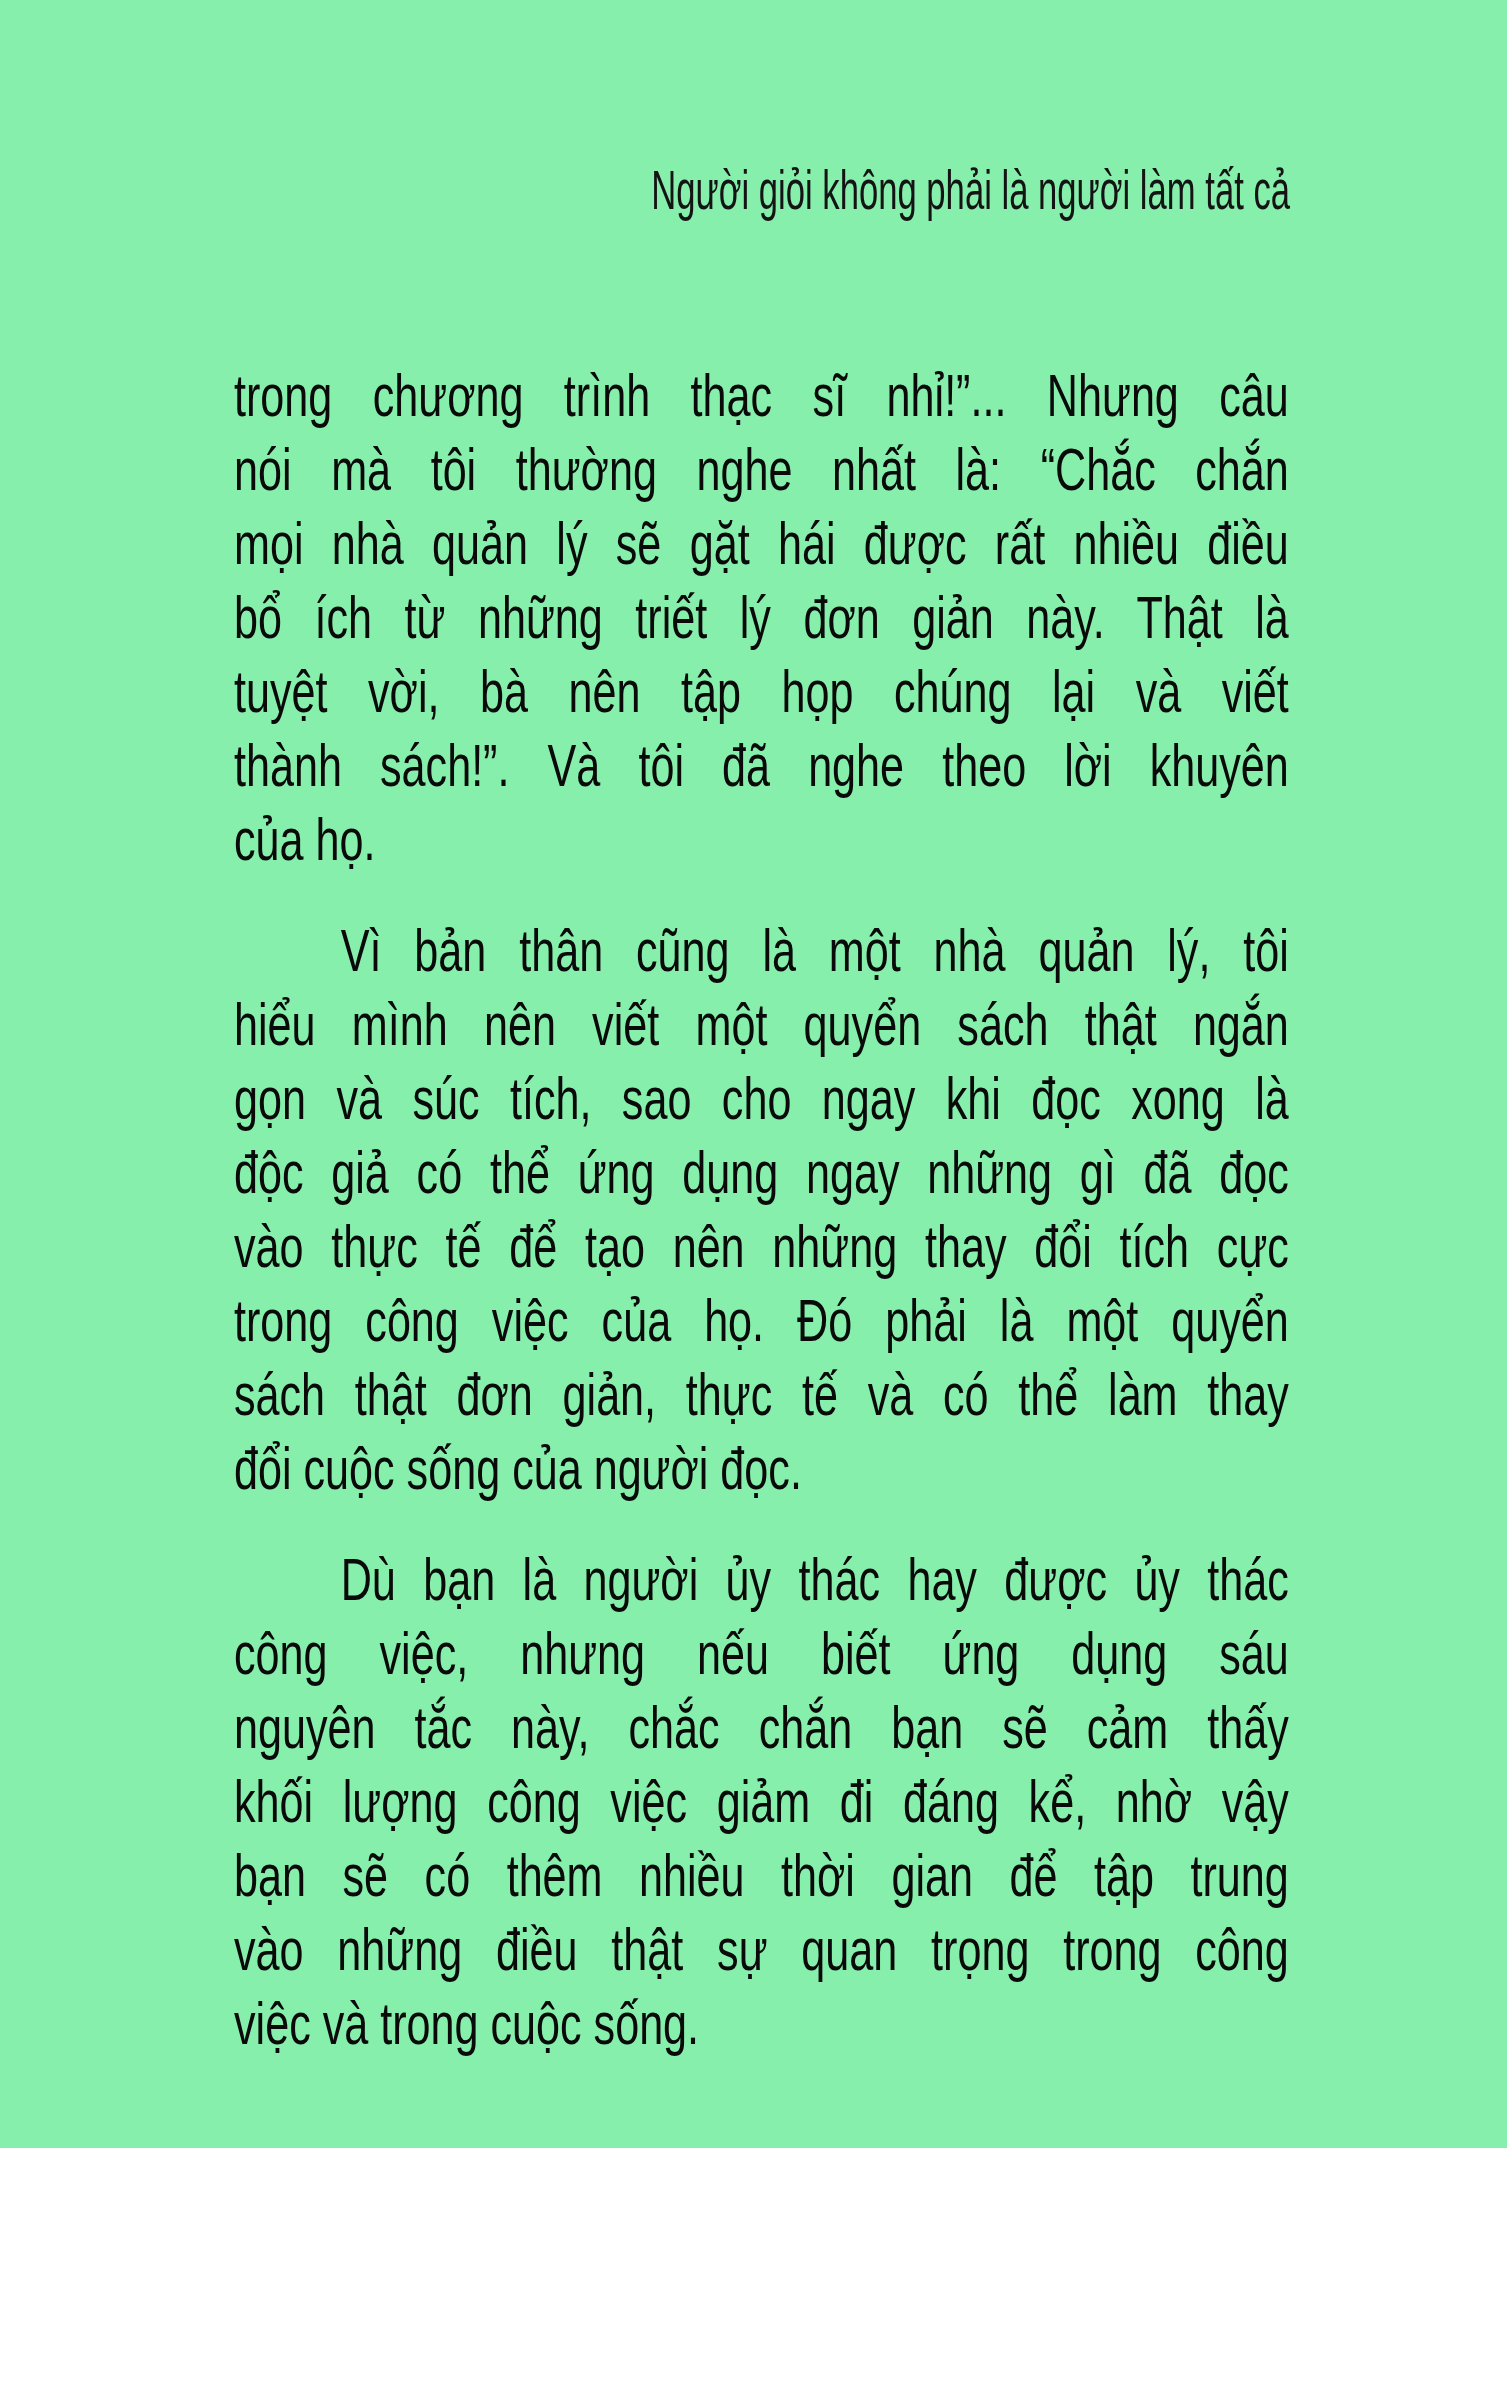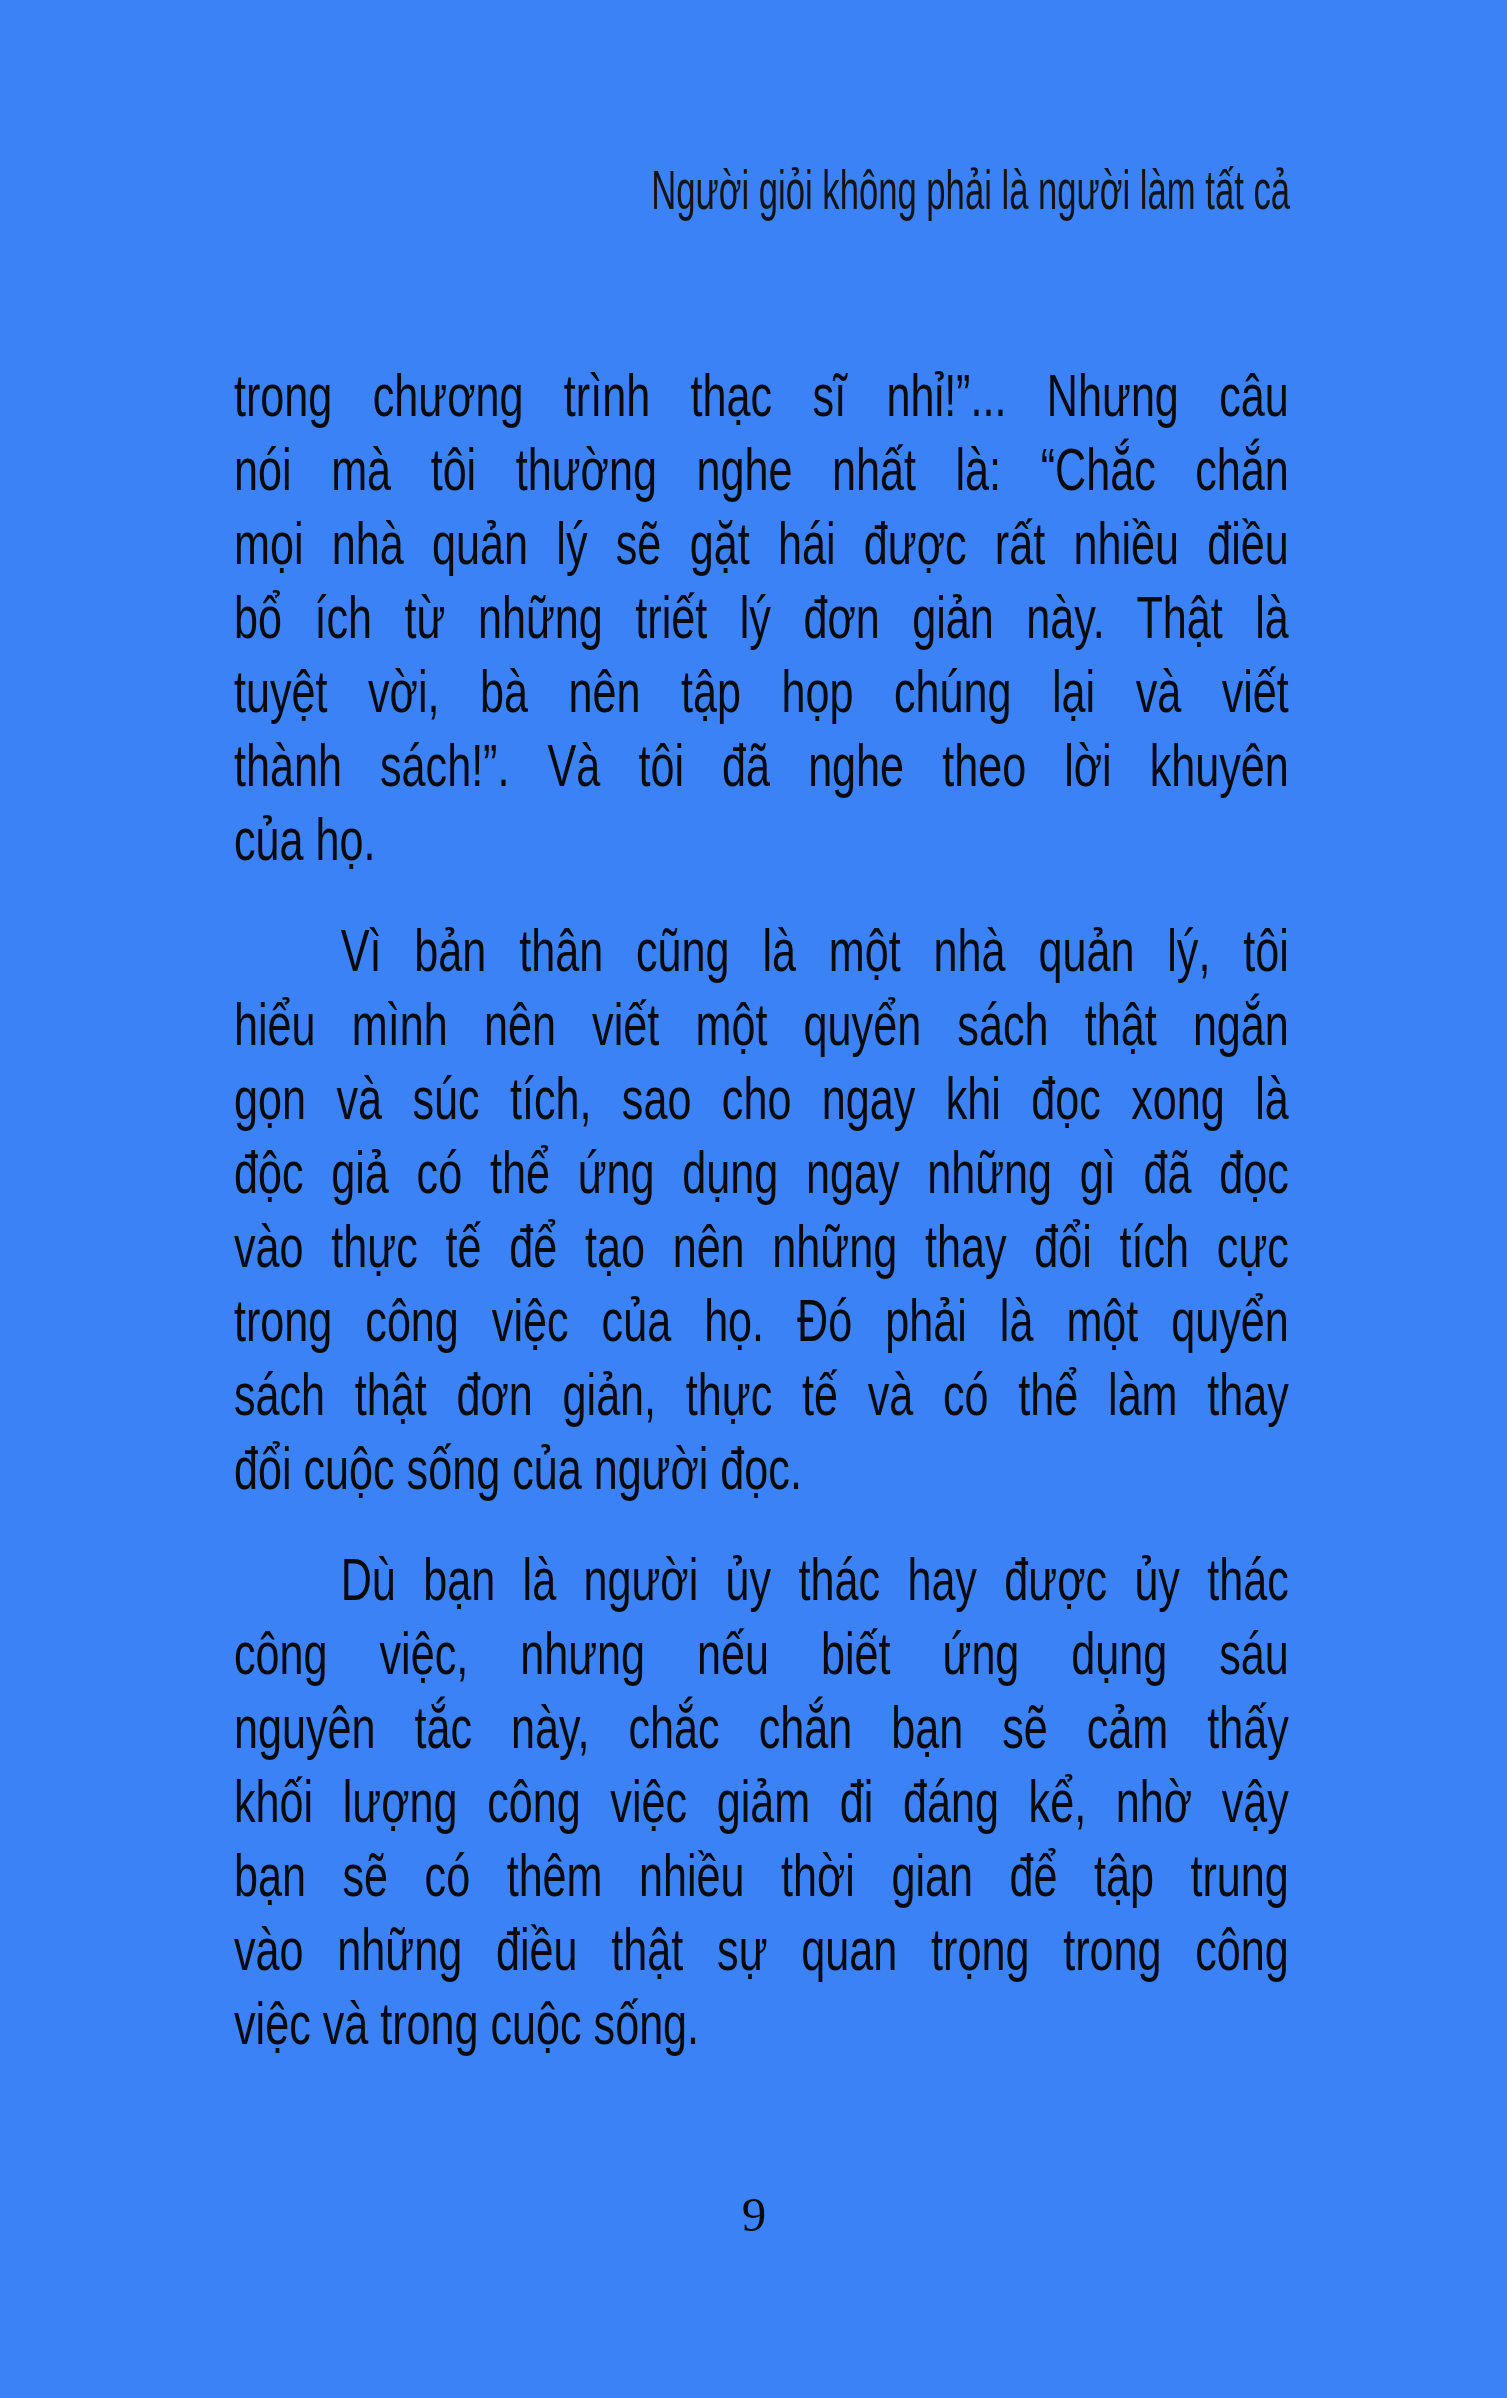--- a/index.html
+++ b/index.html
@@ -3,22 +3,22 @@
 <meta charset="utf-8">
 <style>
   html, body {
     margin: 0;
     padding: 0;
     background: #ffffff;
   }
   .page {
     position: relative;
     width: 1508px;
-    height: 2398px;
-    background: #3b82f6;
+    height: 2148px;
+    background: #86efac;
     overflow: hidden;
     font-family: "Liberation Sans", "DejaVu Sans", sans-serif;
     color: #0a0a0a;
   }
   .running-header {
     position: absolute;
     top: 162px;
     right: 218px;
     font-size: 55px;
     line-height: 57px;

